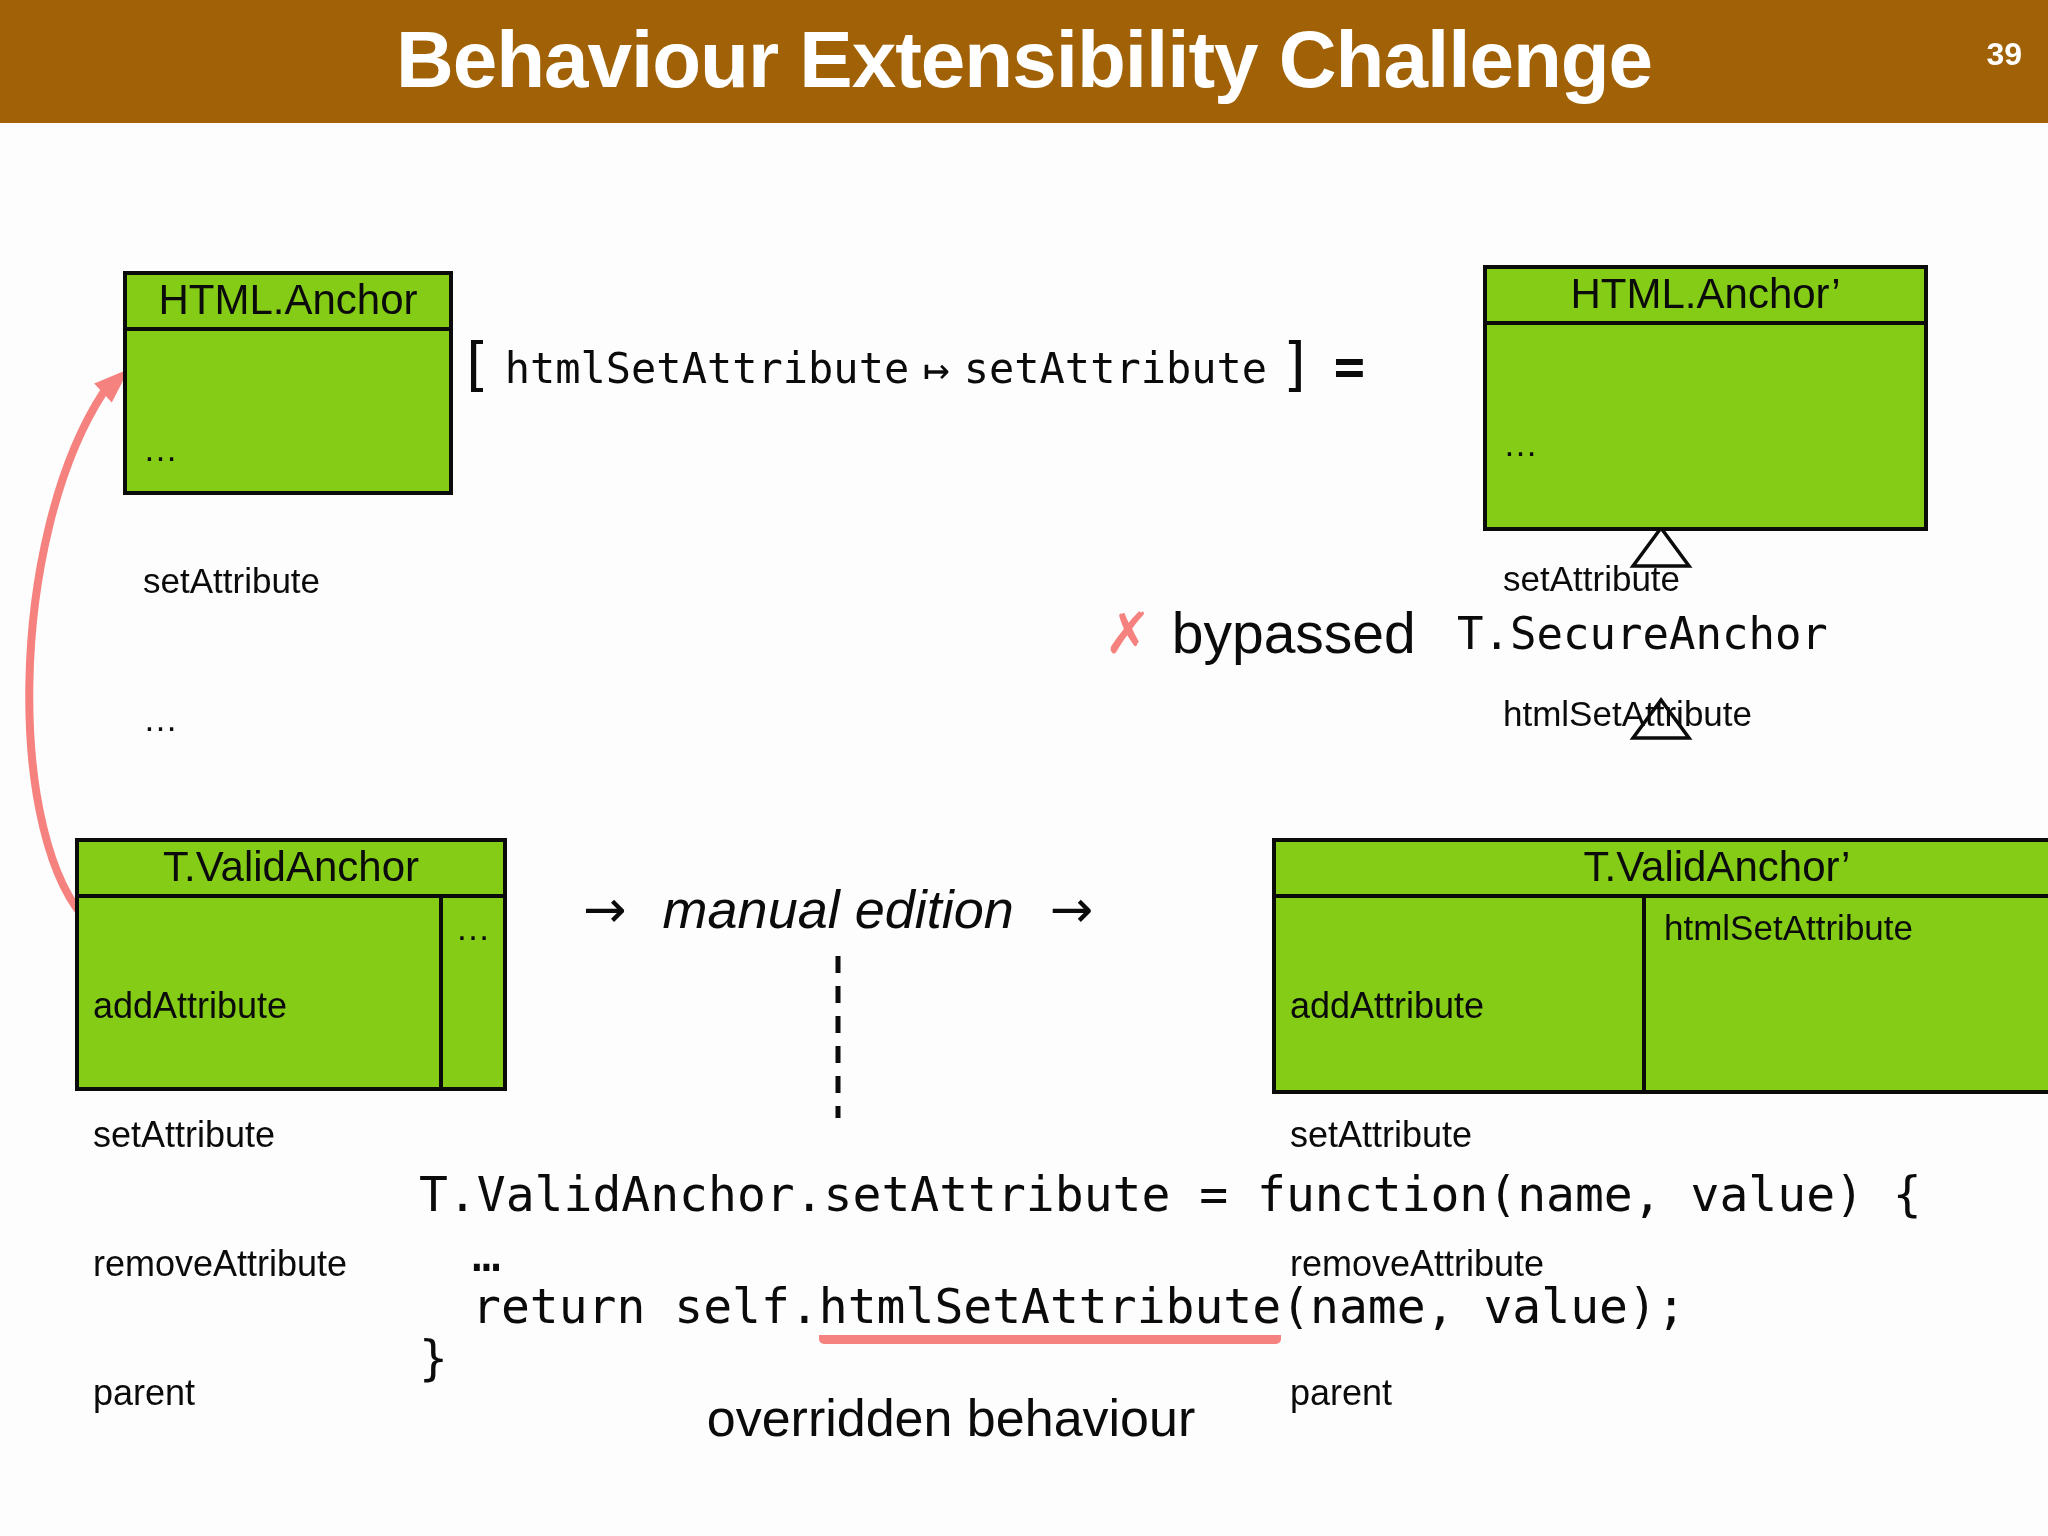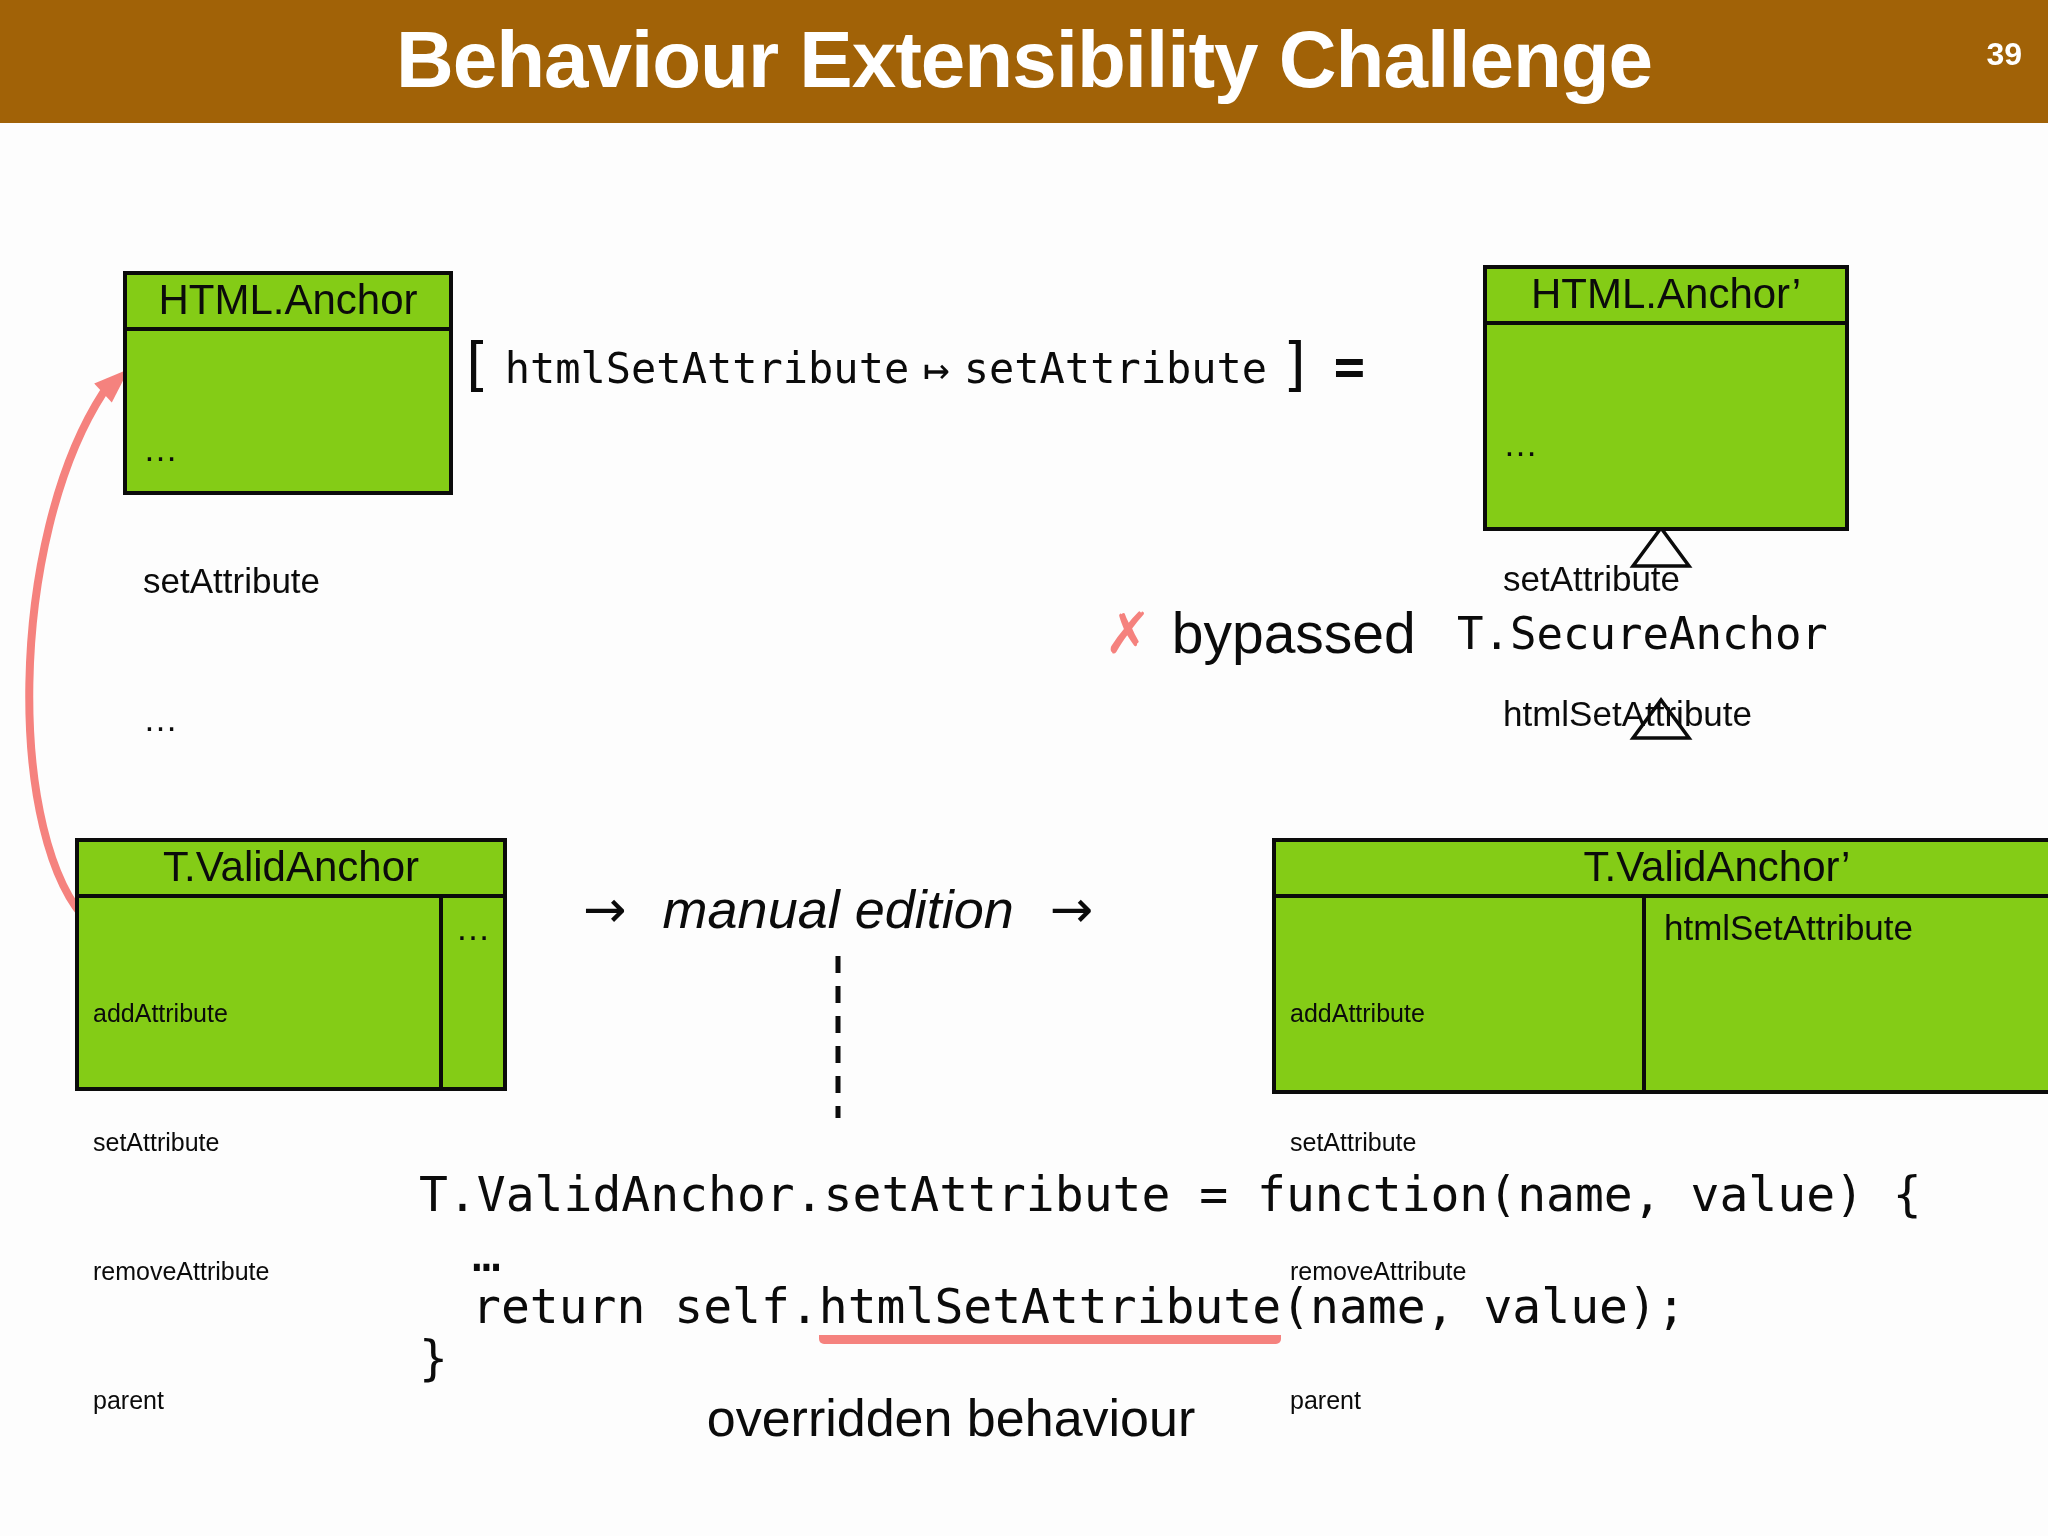--- a/index.html
+++ b/index.html
@@ -27,23 +27,23 @@
   .uml-box {
     position:absolute; border:4px solid #0b0b0b; background:#84cc16;
     font-family:Liberation Sans, sans-serif; box-sizing:border-box;margin-top:43px;
   }
   .uml-title {
     border-bottom:4px solid #0b0b0b; text-align:center;
     font-size:42px; height:52px; line-height:50px; white-space:nowrap;
   }
   .uml-body { font-size:35px; line-height:44px; padding:8px 0 0 16px; white-space:pre; }
   .uml-cols { display:flex; height:calc(100% - 56px); }
-  .col-pad { padding:8px 0 0 14px; font-size:25px; line-height:43px; white-space:pre; }
+  .col-pad { padding:0 0 0 14px; font-size:36px; line-height:43px; white-space:pre; }
   .box-anchor        { left:123px;  top:228px; width:330px; height:224px; }
-  .box-anchor-prime  { left:1483px; top:222px; width:366px; height:266px; }
+  .box-anchor-prime  { left:1483px; top:222px; width:445px; height:266px; }
   .box-valid         { left:75px;   top:795px; width:432px; height:253px; }
   .box-valid-prime   { left:1272px; top:795px; width:890px; height:256px; }
   .box-valid .left-col { flex:1; }
   .box-valid .right-col {
     width:60px; border-left:4px solid #0b0b0b; text-align:center;
     font-size:35px; padding-top:10px;
   }
   .box-valid-prime .left-col { width:352px; }
   .box-valid-prime .right-col {
     flex:1; border-left:4px solid #0b0b0b; font-size:35px; line-height:43px;

